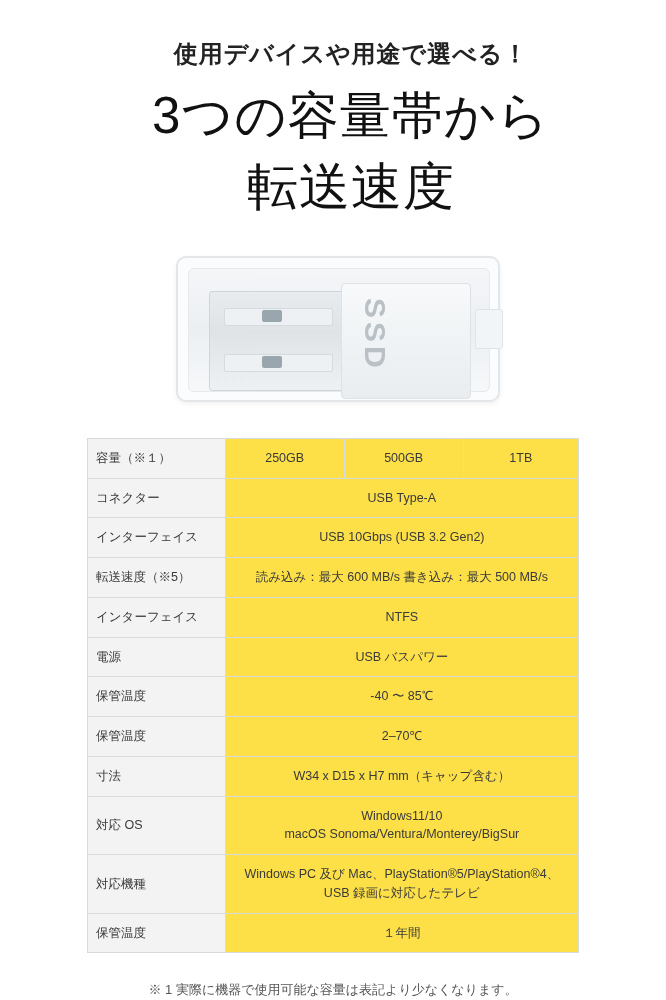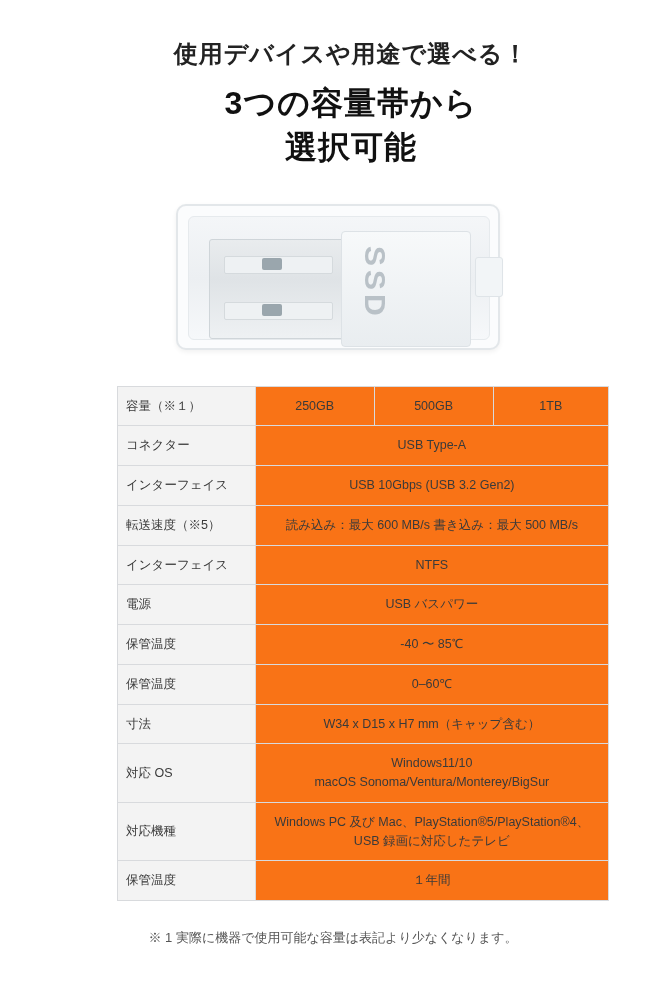--- a/index.html
+++ b/index.html
@@ -29,22 +29,22 @@
   }
   .lead {
     font-size: 24px;
     font-weight: bold;
     letter-spacing: 1px;
     color: #222222;
     line-height: 1.3;
   }
   .main-title {
     margin-top: 12px;
-    font-size: 32px;
-    font-weight: bold;
+    font-size: 51px;
+    font-weight: normal;
     letter-spacing: 1px;
     color: #111111;
     line-height: 1.38;
   }
   .main-title .line2 {
     display: block;
   }
 
   
   .product-area {
@@ -147,36 +147,35 @@
   
   .table-wrap {
     margin: 10px auto 0 auto;
     width: 492px;
   }
   table.spec {
     border-collapse: collapse;
     width: 100%;
     font-size: 12.5px;
     color: #3a3a3a;
-    margin-left: 30px;
   }
   table.spec td {
     border: 1px solid #d8dadd;
     padding: 10px 8px;
     line-height: 1.5;
   }
   td.label {
     width: 128px;
     background: #f3f3f3;
     padding-left: 12px;
     white-space: nowrap;
   }
   td.val {
     text-align: center;
-    background: #f97316;
+    background: #fde047;
   }
   .cap-row td.val {
     width: 120px;
   }
 
   
   .notes {
     margin-top: 26px;
     text-align: center;
     font-size: 13px;
@@ -189,21 +188,21 @@
 </style>
 </head>
 <body>
 
 <div class="page">
 
   <div class="headings">
     <div class="lead">使用デバイスや用途で選べる！</div>
     <div class="main-title">
       <span>3つの容量帯から</span>
-      <span class="line2">選択可能</span>
+      <span class="line2">転送速度</span>
     </div>
   </div>
 
   <div class="product-area">
     <div class="ssd">
       <div class="cap-body">
         <div class="cap-inner">
           <div class="usb-plug">
             <div class="slot s1"></div>
             <div class="notch n1"></div>
@@ -247,21 +246,21 @@
         <tr>
           <td class="label">電源</td>
           <td class="val" colspan="3">USB バスパワー</td>
         </tr>
         <tr>
           <td class="label">保管温度</td>
           <td class="val" colspan="3">-40 〜 85℃</td>
         </tr>
         <tr>
           <td class="label">保管温度</td>
-          <td class="val" colspan="3">0–60℃</td>
+          <td class="val" colspan="3">2–70℃</td>
         </tr>
         <tr>
           <td class="label">寸法</td>
           <td class="val" colspan="3">W34 x D15 x H7 mm（キャップ含む）</td>
         </tr>
         <tr>
           <td class="label">対応 OS</td>
           <td class="val multiline" colspan="3" style="white-space:pre-line;">Windows11/10
 macOS Sonoma/Ventura/Monterey/BigSur</td>
         </tr>

